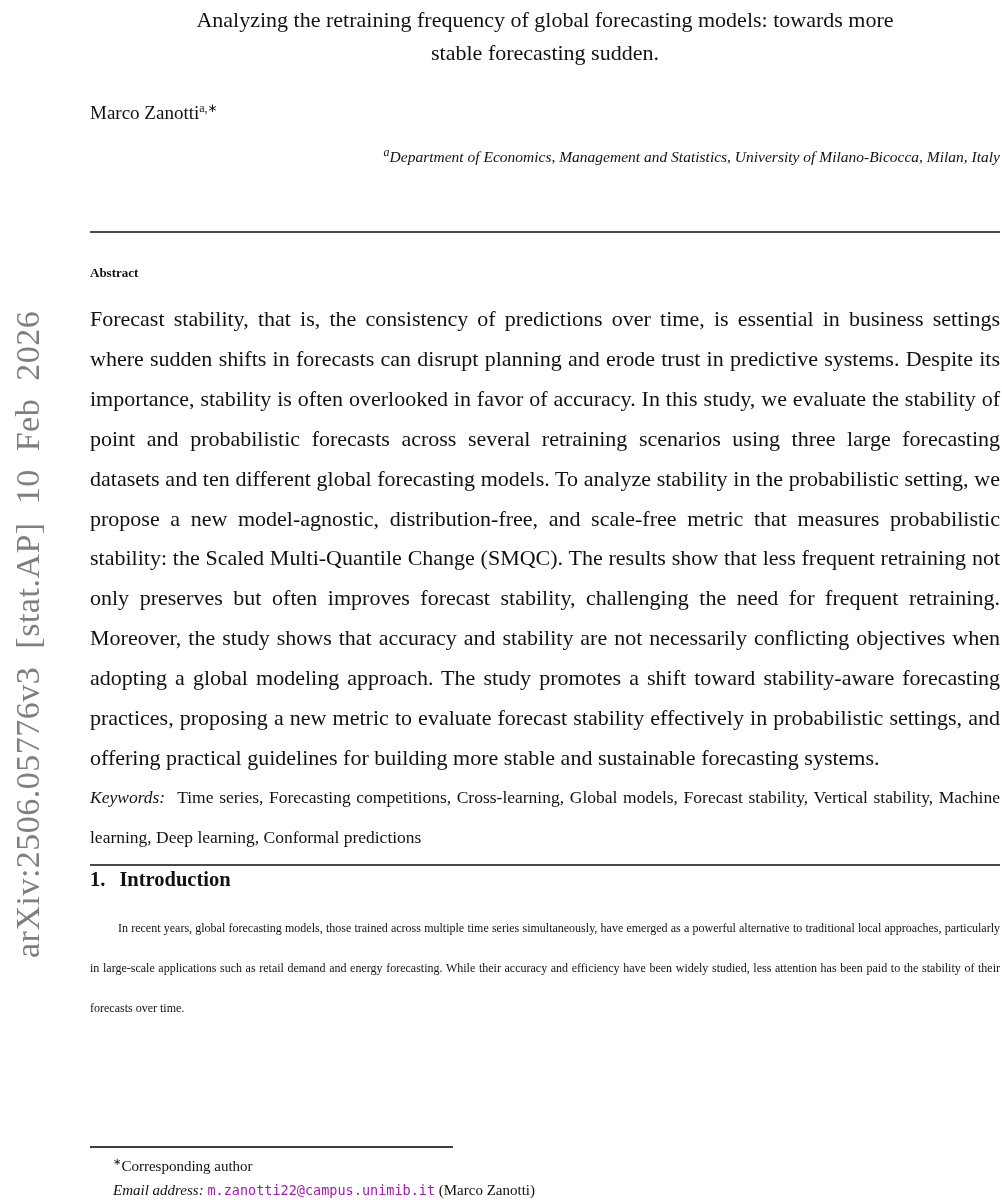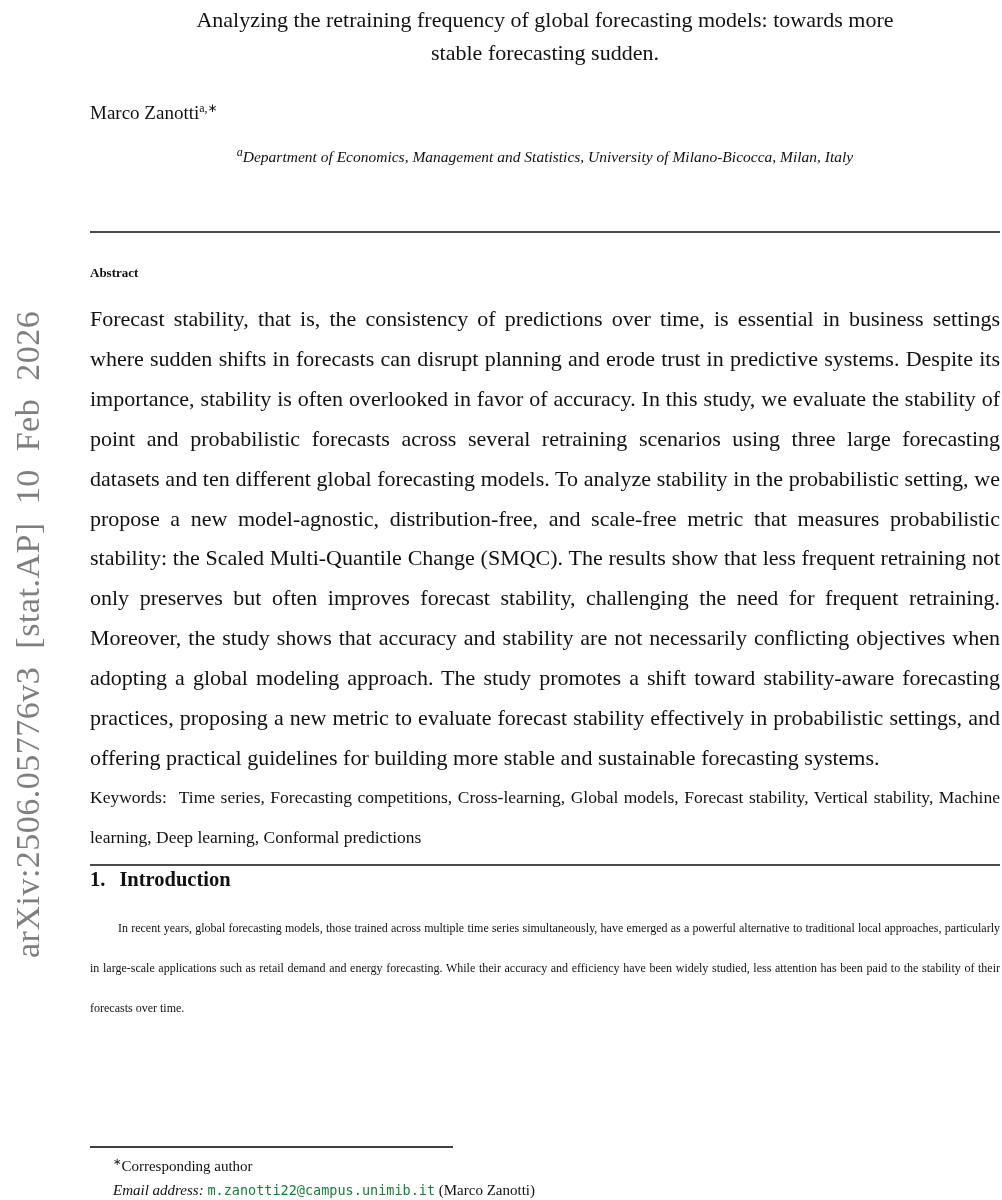--- a/index.html
+++ b/index.html
@@ -46,21 +46,21 @@
     font-size: 19px;
     line-height: 22px;
   }
   .author-line sup, .affiliation sup {
     font-size: 12px;
     vertical-align: super;
     line-height: 0;
   }
   .affiliation {
     margin-top: 23px;
-    text-align: center;
+    text-align: right;
     font-style: italic;
     font-size: 15.5px;
     line-height: 20px;
   }
   .rule-top { margin-top: 64px; border-top: 2px solid #4a4a4a; }
   .rule-mid { margin-top: 6px;  border-top: 2px solid #4a4a4a; }
   .abstract-heading {
     margin-top: 28px;
     font-size: 13px;
     line-height: 24px;
@@ -71,21 +71,21 @@
     font-size: 22px;
     line-height: 39.9px;
     text-align: justify;
   }
   .keywords {
     margin-top: 0;
     font-size: 17.5px;
     line-height: 39.9px;
     text-align: justify;
   }
-  .keywords .kw-label { }
+  .keywords .kw-label { font-style: italic; }
   .keywords .kw-sep { display: inline-block; width: 12px; }
   .section-heading {
     font-size: 20.5px;
     line-height: 26px;
     font-weight: bold;
   }
   .section-heading .sec-num { display: inline-block; margin-right: 14px; }
   .intro-paragraph {
     margin-top: 16px;
     font-size: 12px;
@@ -105,21 +105,21 @@
     width: 363px;
     border-top: 2px solid #3f3f3f;
     margin-bottom: 6px;
   }
   .footnote p { padding-left: 23px; }
   .footnote sup { font-size: 10px; vertical-align: super; line-height: 0; }
   .email-label { font-style: italic; }
   .email-addr {
     font-family: "DejaVu Sans Mono", monospace;
     font-size: 13.5px;
-    color: #15803d;
+    color: #a21caf;
     text-decoration: none;
   }
 </style>
 </head>
 <body>
 
 <div class="page">
 
   <div class="watermark">arXiv:2506.05776v3 [stat.AP] 10 Feb 2026</div>
 

